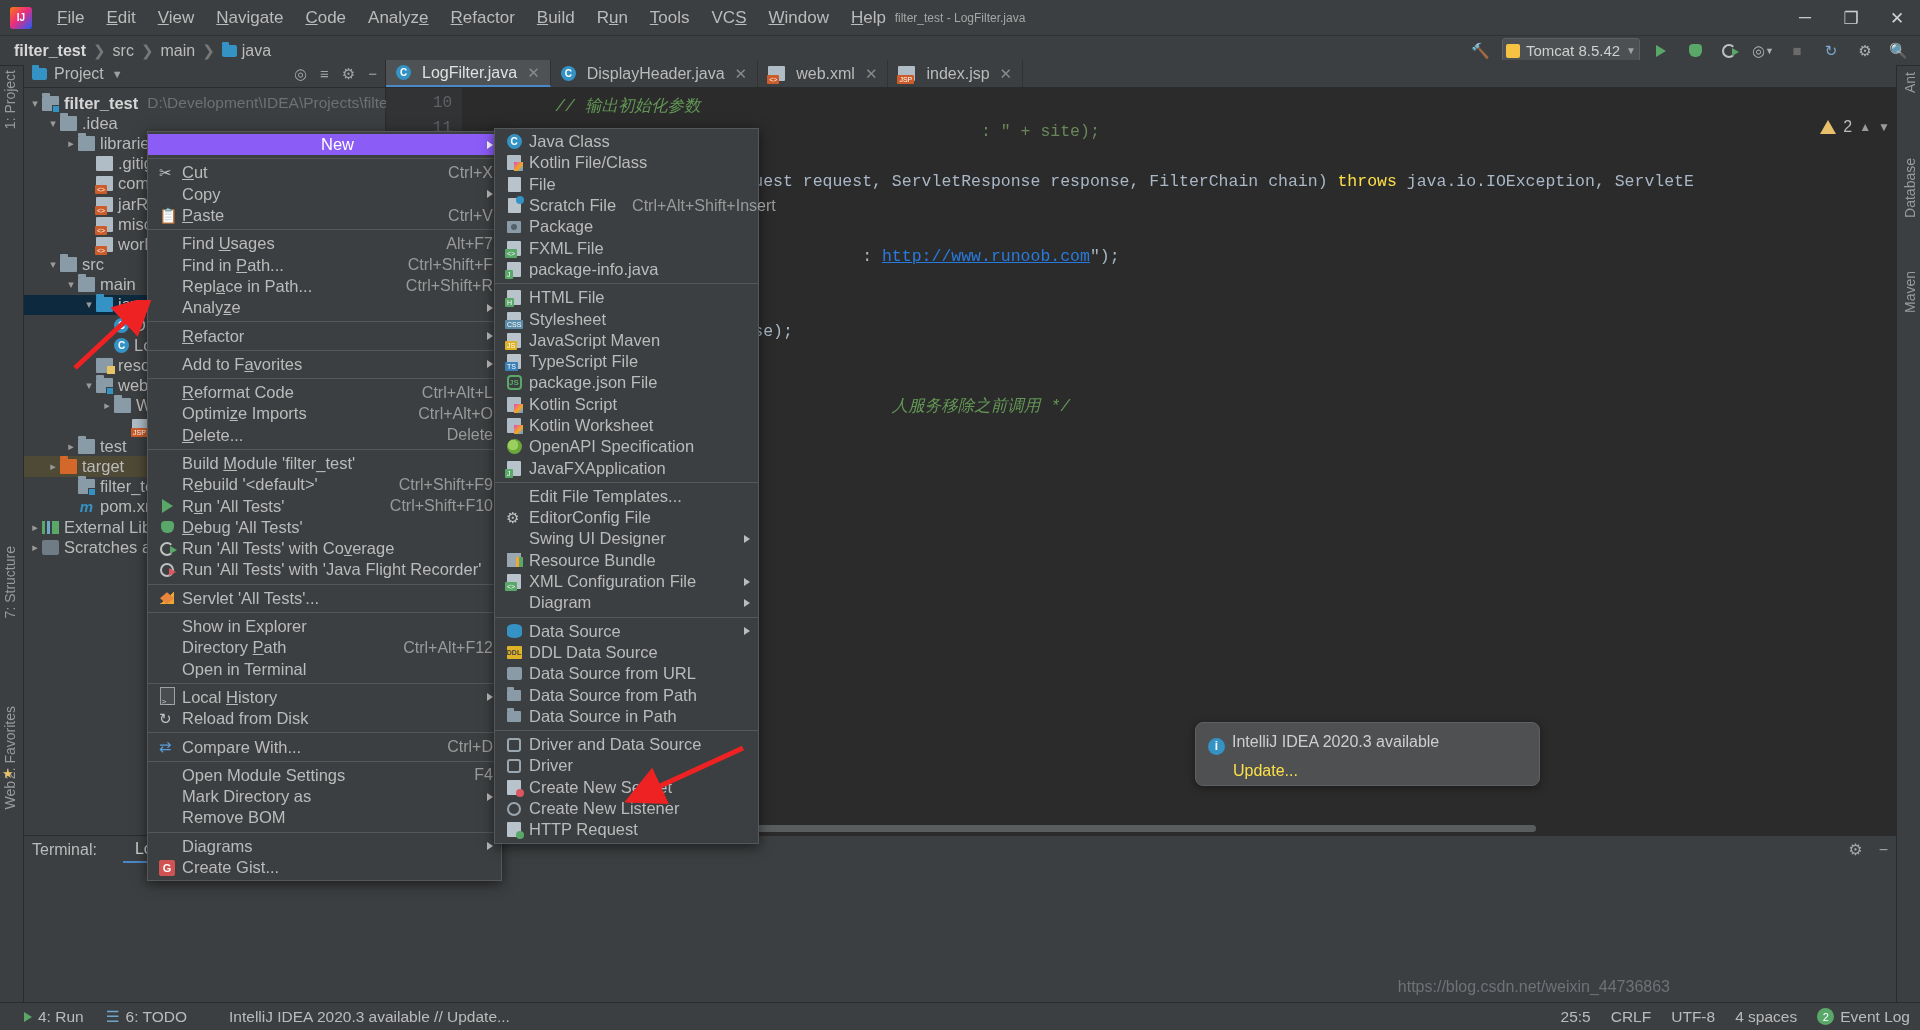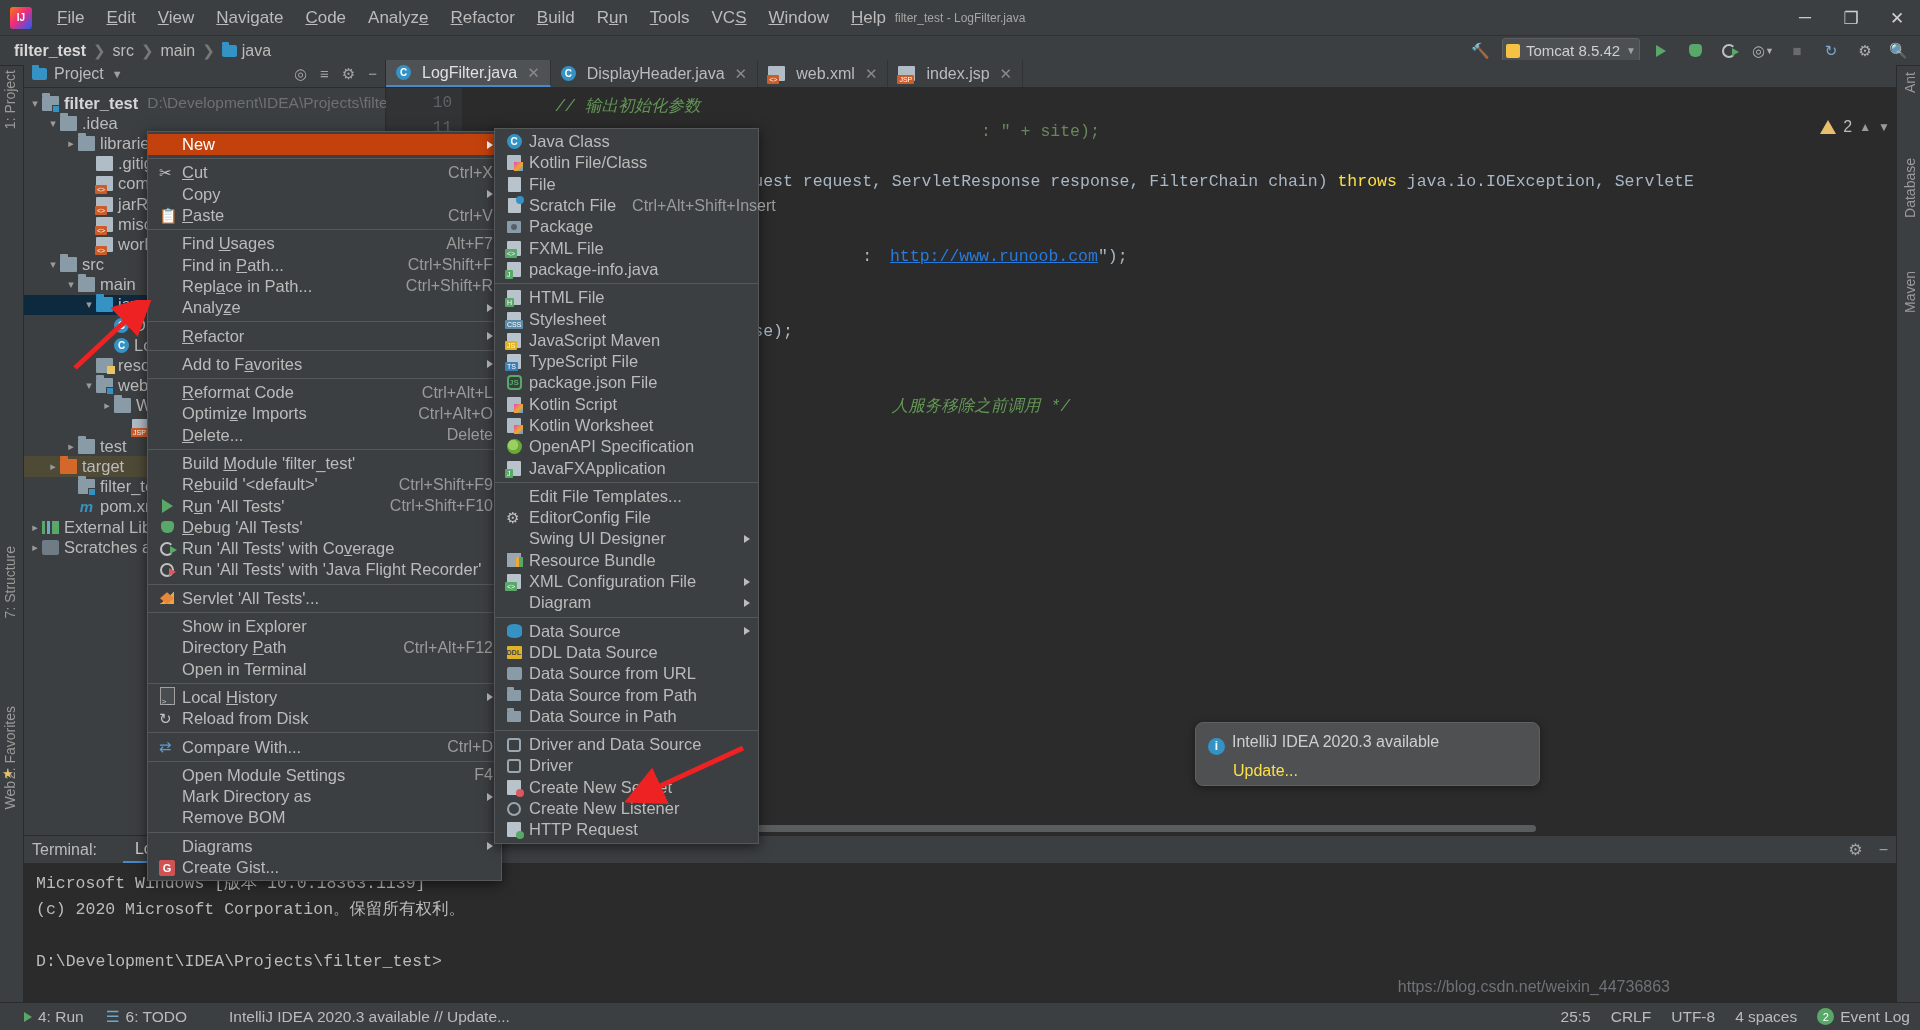--- a/index.html
+++ b/index.html
@@ -168,21 +168,21 @@
   }
   .gutter div { height: 25px; }
   .code {
     position: absolute; left: 90px; top: 6px; right: 0; bottom: 0;
     font-family: "Liberation Mono", monospace; font-size: 16.5px; color: #a9b7c6;
     white-space: pre; line-height: 25px;
   }
   .cmt { color: #629755; font-style: italic; }
   .str { color: #6a8759; }
   .kw { color: #fde047; }
-  .lnk { color: #287bde; text-decoration: underline; margin-left: 8px; }
+  .lnk { color: #287bde; text-decoration: underline; }
   .editor-scroll-h {
     position:absolute; left:90px; bottom:3px; width:1060px; height:7px;
     background:#5a5d5e; border-radius: 4px;
   }
 
   
   .inspect-widget {
     position:absolute; right: 30px; top: 118px; display:flex; align-items:center; gap:7px;
     color:#bbbbbb; font-size: 16px; z-index: 5;
   }
@@ -240,21 +240,21 @@
     position: absolute; background: #3c3f41; border: 1px solid #555759;
     box-shadow: 0 3px 12px rgba(0,0,0,.55); z-index: 60; padding: 2px 0;
     font-size: 16.5px; color: #bbbbbb;
   }
   .menu#ctx { left: 147px; top: 131px; width: 355px; }
   .menu#sub { left: 494px; top: 128px; width: 265px; }
   .mrow {
     display: flex; align-items: center; height: 21.3px; padding: 0 8px 0 8px;
     white-space: nowrap; position: relative;
   }
-  .mrow.hl { background: #c2410c; color: #ffffff; }
+  .mrow.hl { background: #8b5cf6; color: #ffffff; text-align: center; }
   .mrow .micon { width: 22px; flex:none; display:flex; align-items:center; justify-content:center; }
   .mrow .mtext { flex: 1; padding-left: 4px; }
   .mrow .mkey { color:#9a9a9a; margin-left: 16px; font-size: 16px; }
   .mrow .chev {
     position:absolute; right: 8px; width:0;height:0;
     border-left:6px solid #bbbbbb; border-top:4px solid transparent; border-bottom:4px solid transparent;
   }
   .mrow.hl .chev { border-left-color: #ffffff; }
   .msep { height: 1px; background: #555759; margin: 3px 0; }
   .mn-u { text-decoration: underline; }
@@ -602,24 +602,20 @@
   <div class="bottom-win">
     <div class="bw-head">
       <span>Terminal:</span>
       <span class="bw-tab">Local</span>
       <span style="color:#8a8a8a;font-size:13px;margin-left:6px;">❯</span>
       <span class="tools">
         <span>⚙</span>
         <span>−</span>
       </span>
     </div>
-    <div class="term"><span>Microsoft Windows [版本 10.0.18363.1139]</span>
-<span>(c) 2020 Microsoft Corporation。保留所有权利。</span>
-
-<span>D:\Development\IDEA\Projects\filter_test&gt;</span></div>
   </div>
 
   <div class="balloon">
     <span class="ico">i</span><span>IntelliJ IDEA 2020.3 available</span>
     <a href="#">Update...</a>
   </div>
 
   <div class="watermark">https://blog.csdn.net/weixin_44736863</div>
 
   <div class="statusbar">

